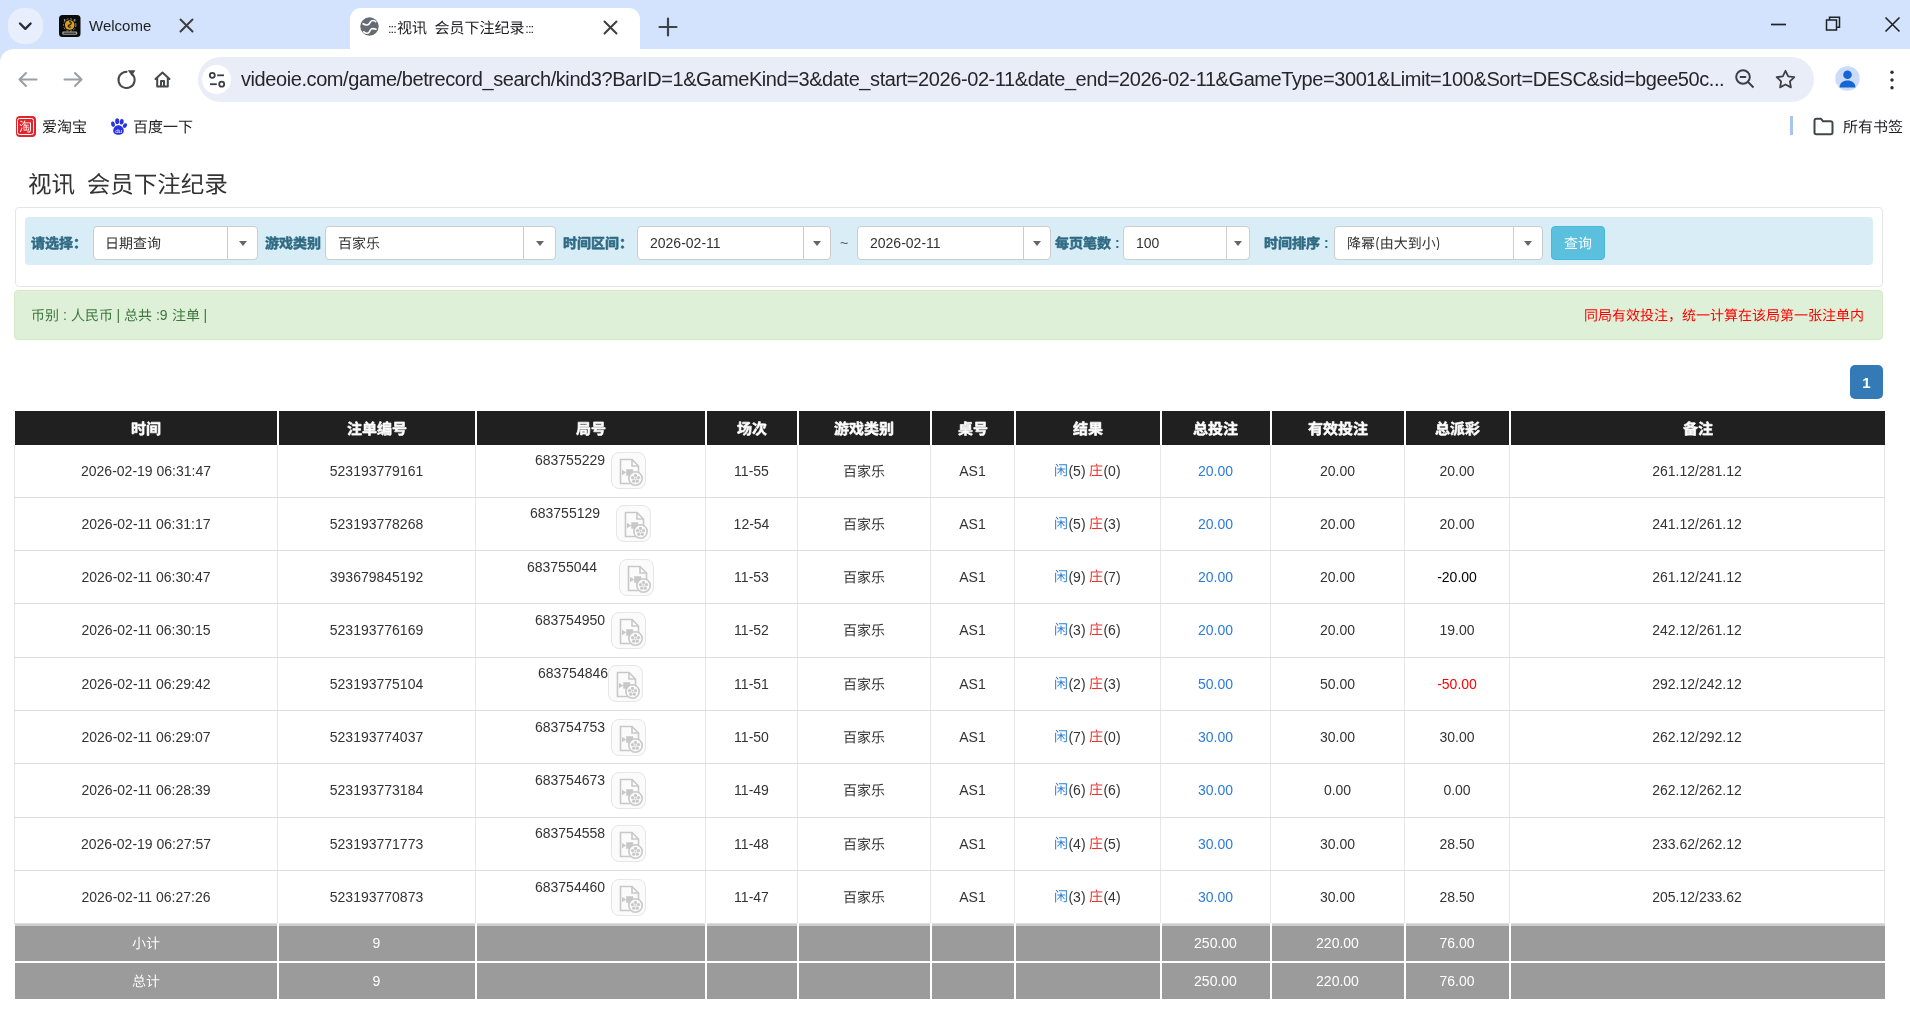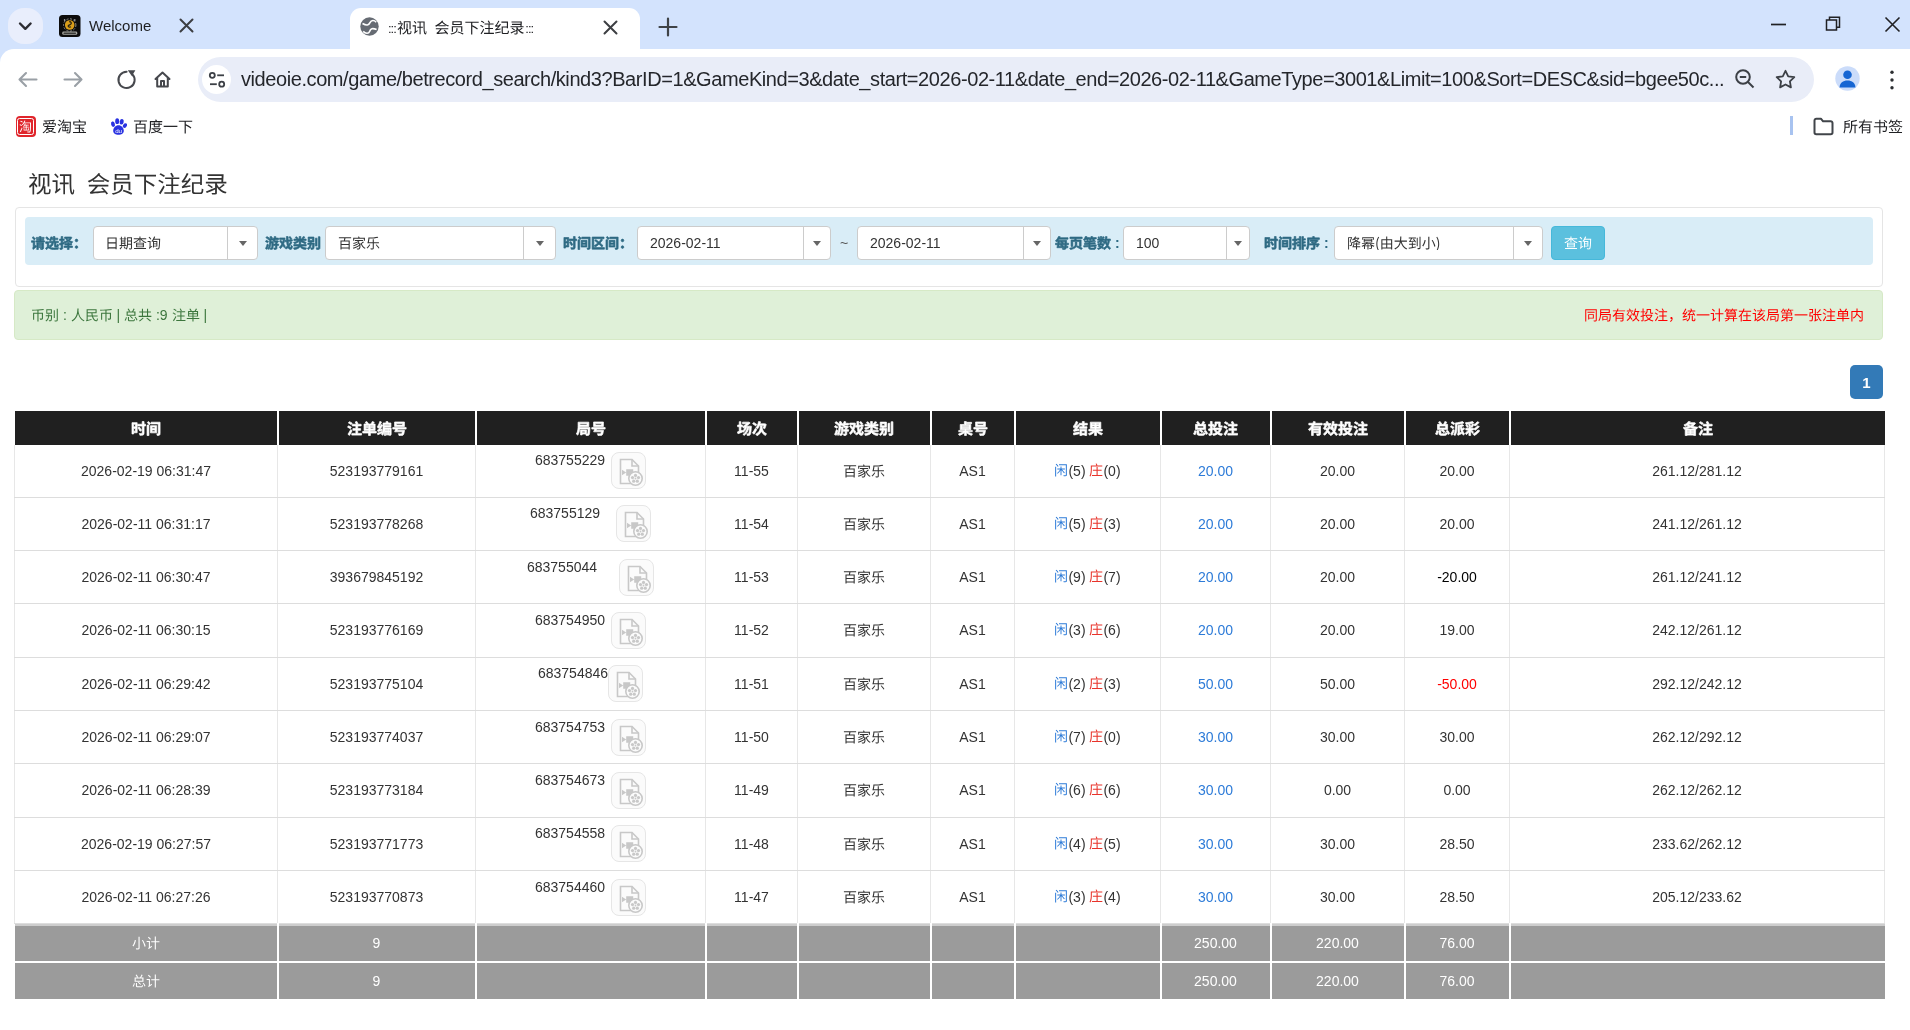--- a/index.html
+++ b/index.html
@@ -599,21 +599,21 @@
                     <circle cx="19.5" cy="23.6" r="1.6" fill="#c8c8c8"></circle>
 <circle cx="20.7" cy="27.2" r="1.6" fill="#c8c8c8"></circle>
                     <circle cx="24.3" cy="27.2" r="1.6" fill="#c8c8c8"></circle>
 <circle cx="25.5" cy="23.6" r="1.6" fill="#c8c8c8"></circle>
                     <circle cx="22.5" cy="24.5" r="0.9" fill="#c8c8c8"></circle>
                   </g>
 </svg>
               </span>
             </div>
           </td>
-<td>11-54</td>
+<td>12-54</td>
           <td>
             <div class="cell">
               <svg class="cj" style="width:42.0px;height:14px;" viewBox="0 -880 3000 1000" fill="#333">
                 <use href="#r767E" x="0"></use>
                 <use href="#r5BB6" x="1000"></use>
                 <use href="#r4E50" x="2000"></use>
               </svg>
             </div>
           </td>
           <td>AS1</td>

